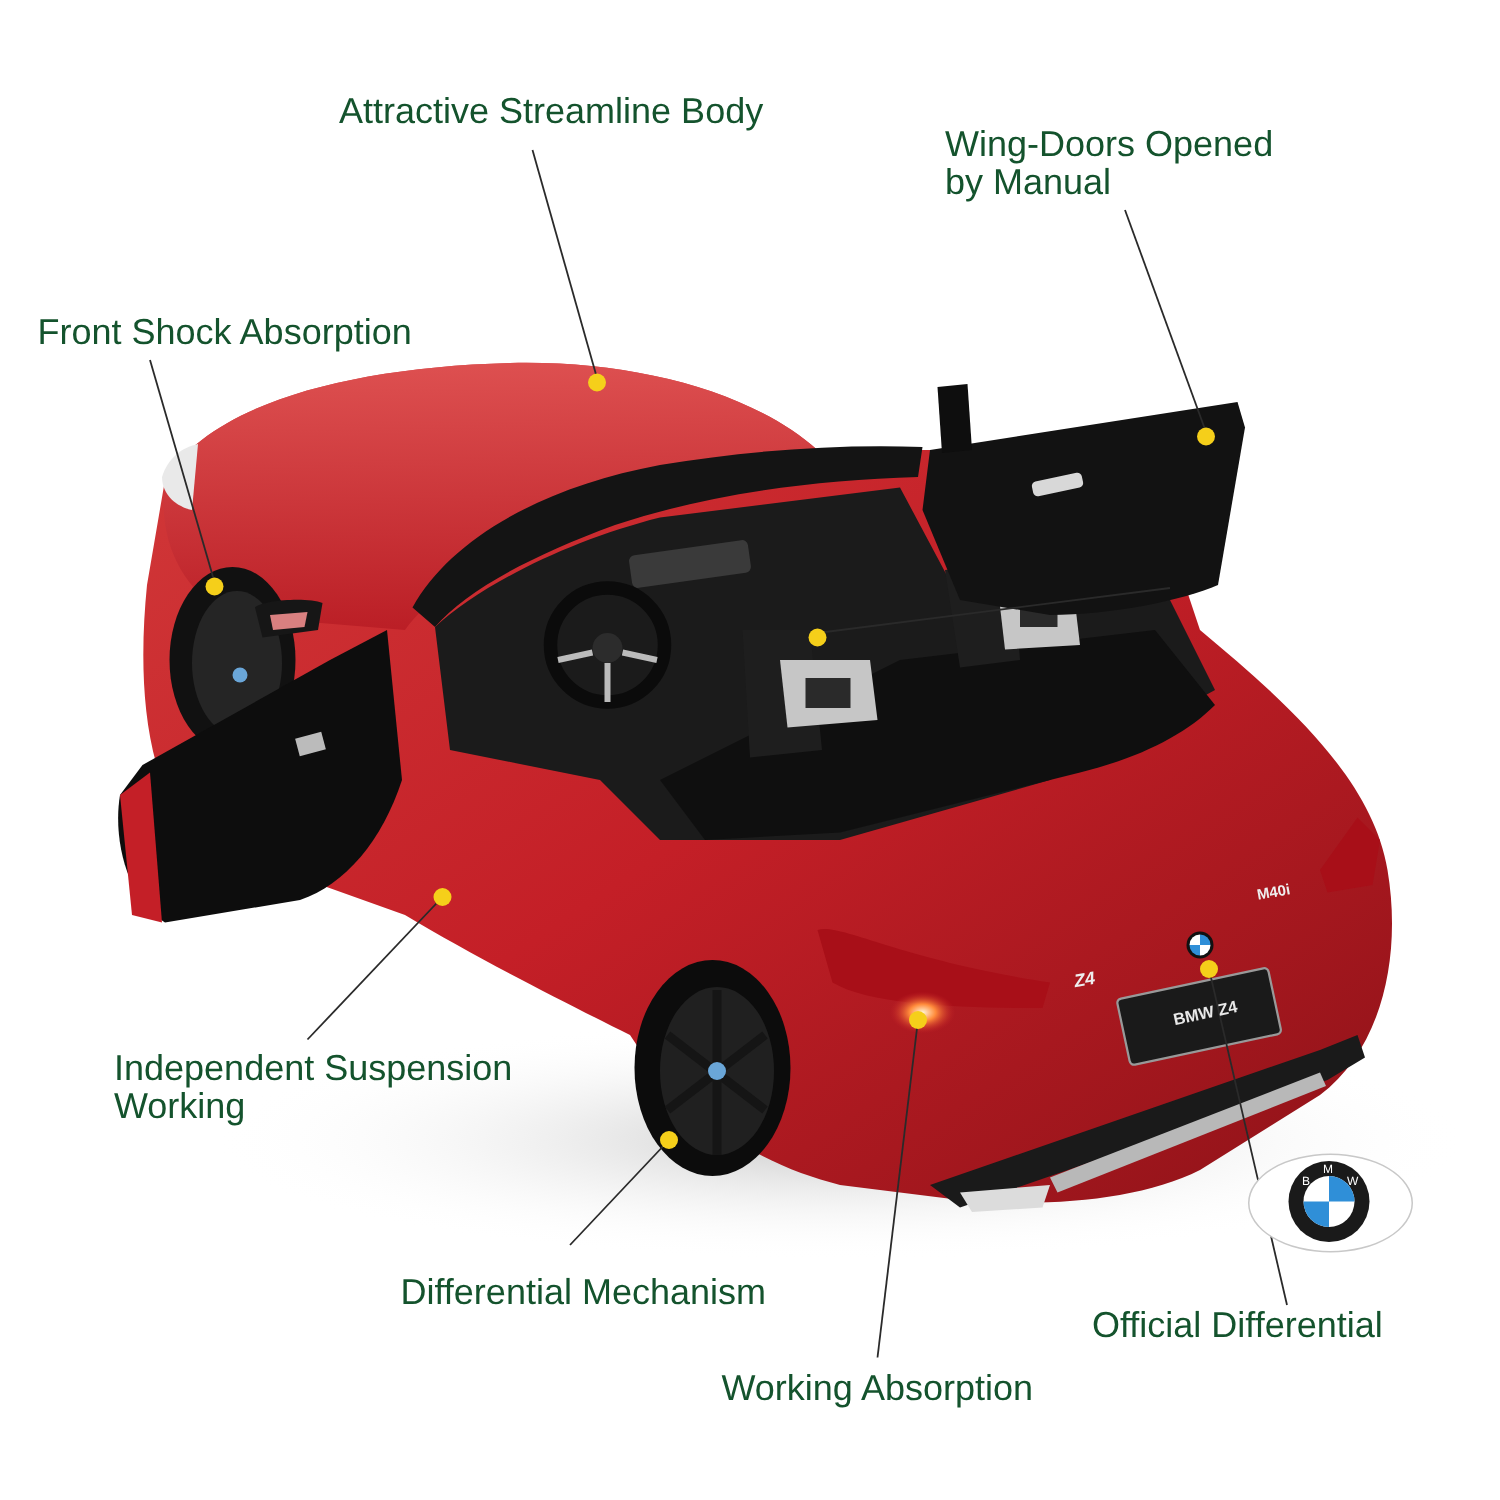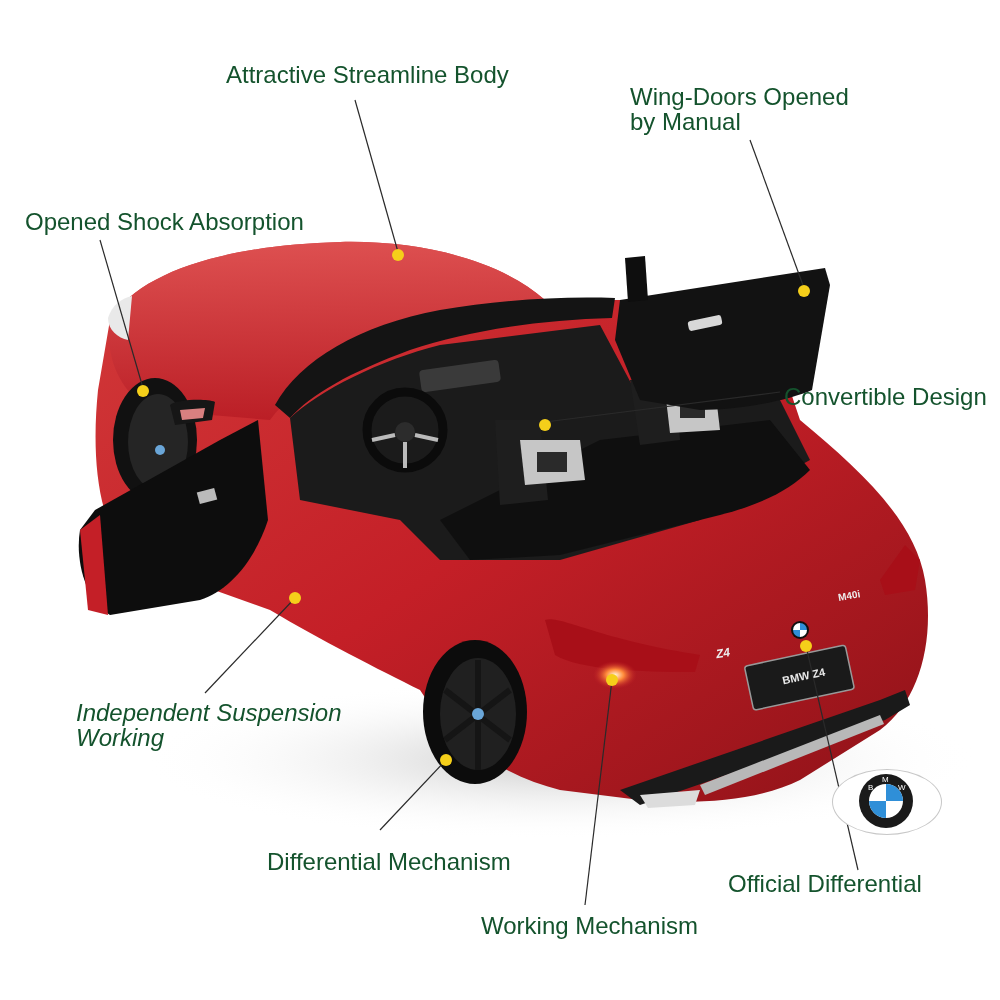--- a/index.html
+++ b/index.html
@@ -182,37 +182,34 @@
   <div class="label" style="left:226px; top:62px;">
     <span>Attractive Streamline Body</span>
   </div>
 
   <div class="label" style="left:630px; top:84px;">
     <span>Wing-Doors Opened</span>
     <span>by Manual</span>
   </div>
 
   <div class="label" style="left:25px; top:209px;">
-    <span>Opened Shock Absorption</span>
-  </div>
-
-  <div class="label" style="left:784px; top:384px;">
-    <span>Convertible Design</span>
-  </div>
-
-  <div class="label" style="left:76px; top:700px;font-style:italic;">
+    <span>Front Shock Absorption</span>
+  </div>
+
+
+  <div class="label" style="left:76px; top:700px;">
     <span>Independent Suspension</span>
     <span>Working</span>
   </div>
 
   <div class="label" style="left:267px; top:849px;">
     <span>Differential Mechanism</span>
   </div>
 
   <div class="label" style="left:481px; top:913px;">
-    <span>Working Mechanism</span>
+    <span>Working Absorption</span>
   </div>
 
   <div class="label" style="left:728px; top:871px;">
     <span>Official Differential</span>
   </div>
 
 </div>
 
 </body></html>

